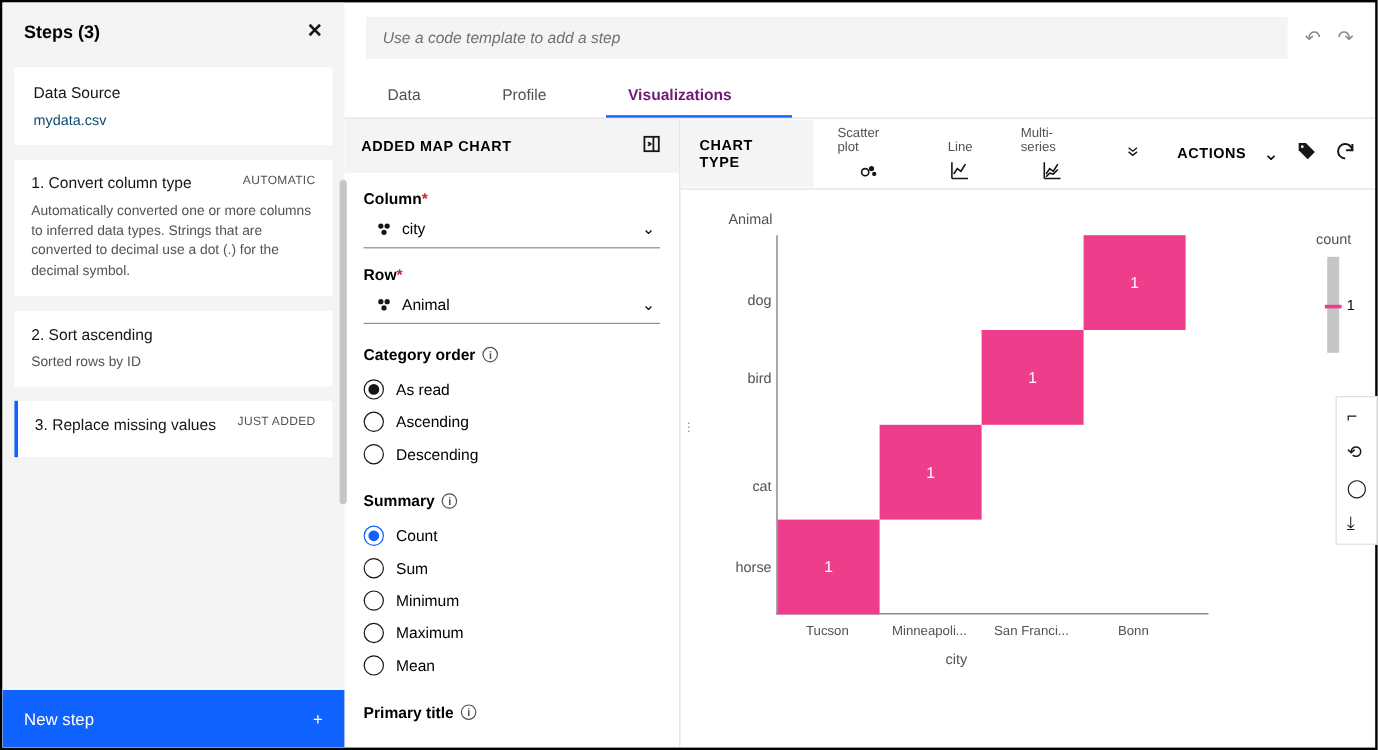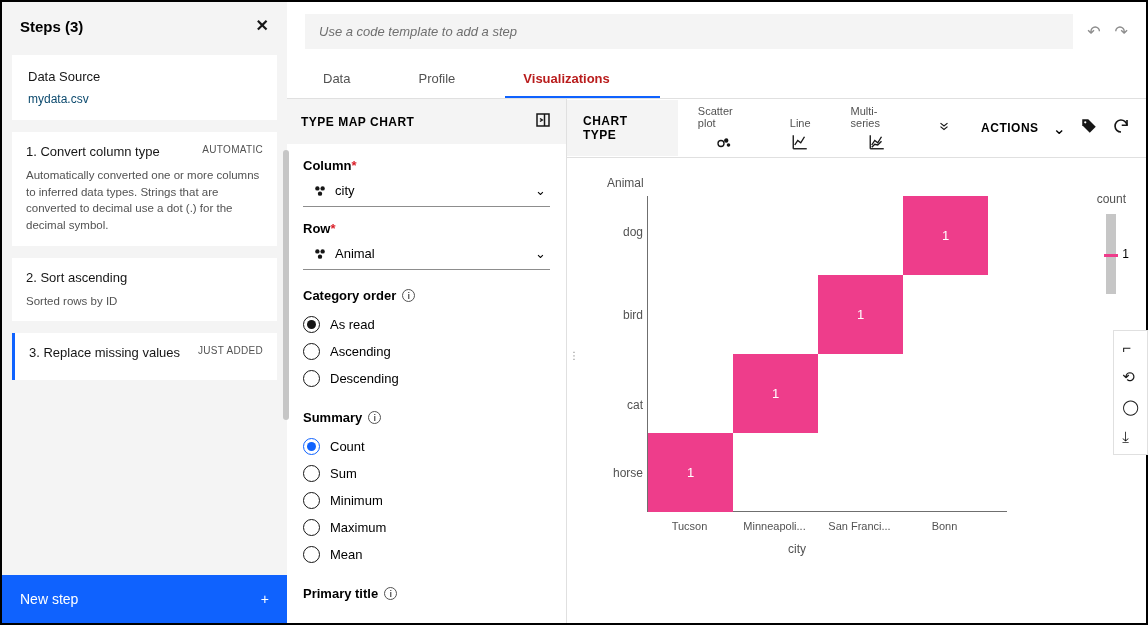--- a/index.html
+++ b/index.html
@@ -17,21 +17,21 @@
 .step-head .badge{font-size:10px;color:#525252;letter-spacing:.3px}
 .step-desc{font-size:11.5px;color:#525252;line-height:1.45}
 .step-card.active{border-left:3px solid #0f62fe}
 .new-step{margin-top:auto;background:#0f62fe;color:#fff;padding:16px 18px;display:flex;justify-content:space-between;align-items:center;font-size:14px;cursor:pointer}
 .main{flex:1;display:flex;flex-direction:column}
 .topbar{display:flex;align-items:center;padding:12px 18px;gap:14px}
 .codebox{flex:1;background:#f4f4f4;padding:10px 14px;font-style:italic;color:#6f6f6f;font-size:13px}
 .undo,.redo{color:#8d8d8d;cursor:pointer}
 .tabs{display:flex;gap:0;padding:0 18px;border-bottom:1px solid #e0e0e0}
 .tab{padding:10px 50px 10px 18px;font-size:13px;color:#525252;cursor:pointer}
-.tab.active{color:#b91c1c;font-weight:600;border-bottom:2px solid #0f62fe}
+.tab.active{color:#701a75;font-weight:600;border-bottom:2px solid #0f62fe}
 .workarea{flex:1;display:flex;overflow:hidden}
 .cfg{width:280px;border-right:1px solid #e0e0e0;overflow-y:auto}
 .cfg-head{background:#f4f4f4;padding:12px 14px;display:flex;justify-content:space-between;align-items:center;font-size:12px;font-weight:600;letter-spacing:.5px}
 .cfg-body{padding:14px 16px}
 .field-label{font-size:13px;font-weight:600;margin-top:14px;margin-bottom:2px}
 .field-label:first-child{margin-top:0}
 .req{color:#da1e28}
 .select{display:flex;align-items:center;justify-content:space-between;border-bottom:1px solid #8d8d8d;padding:8px 4px 8px 10px;font-size:13px;cursor:pointer}
 .select .val{display:flex;align-items:center;gap:8px}
 .dots{display:inline-block;width:14px;height:14px}
@@ -115,21 +115,21 @@
       <span class="redo">↷</span>
     </div>
     <div class="tabs">
       <div class="tab">Data</div>
       <div class="tab">Profile</div>
       <div class="tab active">Visualizations</div>
     </div>
     <div class="workarea">
       <div class="cfg">
         <div class="cfg-head">
-          <span>TYPE MAP CHART</span>
+          <span>ADDED MAP CHART</span>
           <span><svg class="ico" viewBox="0 0 24 24" fill="none" stroke="#161616" stroke-width="2">
                 <rect x="4" y="4" width="16" height="16"></rect>
                 <path d="M14 4v16"></path>
                 <path d="M8 10l3 2-3 2"></path>
               </svg></span>
         </div>
         <div class="cfg-body">
           <div class="field-label"><span>Column</span><span class="req">*</span></div>
           <div class="select">
             <span class="val">
@@ -251,21 +251,21 @@
         <div class="chart-area">
           <div class="plot">
             <div class="ylab">Animal</div>
             <div class="grid" id="heatgrid">
                 <div class="cell" style="left: 255px; top: 0px; width: 85px; height: 79px;">1</div>
                 <div class="cell" style="left: 170px; top: 79px; width: 85px; height: 79px;">1</div>
                 <div class="cell" style="left: 85px; top: 158px; width: 85px; height: 79px;">1</div>
                 <div class="cell" style="left: 0px; top: 237px; width: 85px; height: 79px;">1</div>
               </div>
             <div class="xlab">city</div>
-          <div class="ytick" style="top: 50px;">dog</div>
+          <div class="ytick" style="top: 68px;">dog</div>
               <div class="ytick" style="top: 132.5px;">bird</div>
               <div class="ytick" style="top: 211.5px; margin-top: 11px;">cat</div>
               <div class="ytick" style="top: 290.5px;">horse</div>
               <div class="xtick" style="left: 102.5px;">Tucson</div>
               <div class="xtick" style="left: 187.5px;">Minneapoli...</div>
               <div class="xtick" style="left: 272.5px;">San Franci...</div>
               <div class="xtick" style="left: 357.5px;">Bonn</div>
             </div>
           <div class="legend">
             <div class="t">count</div>

